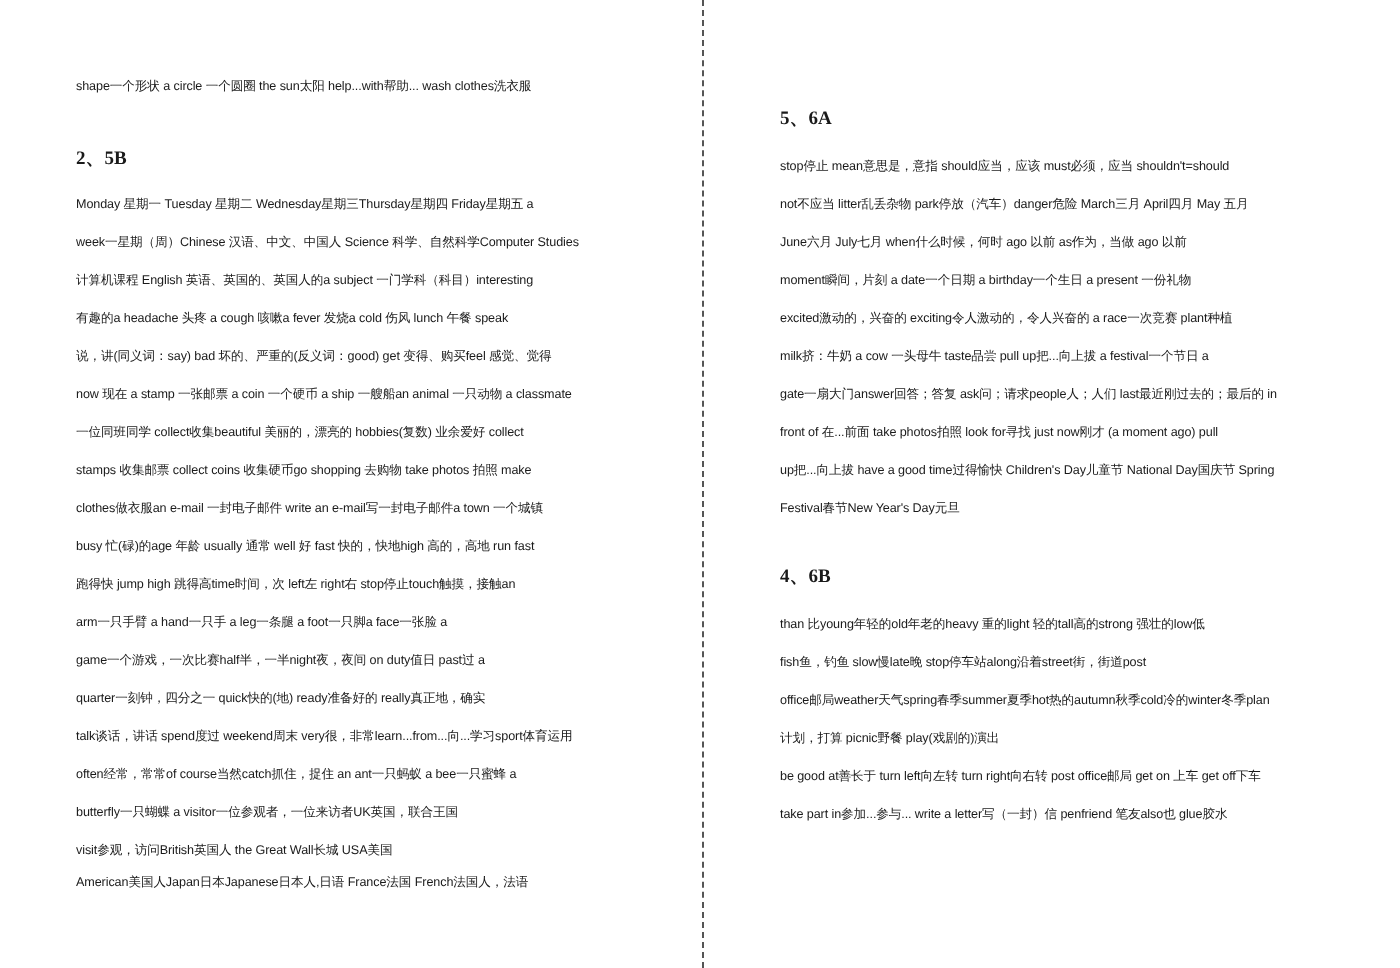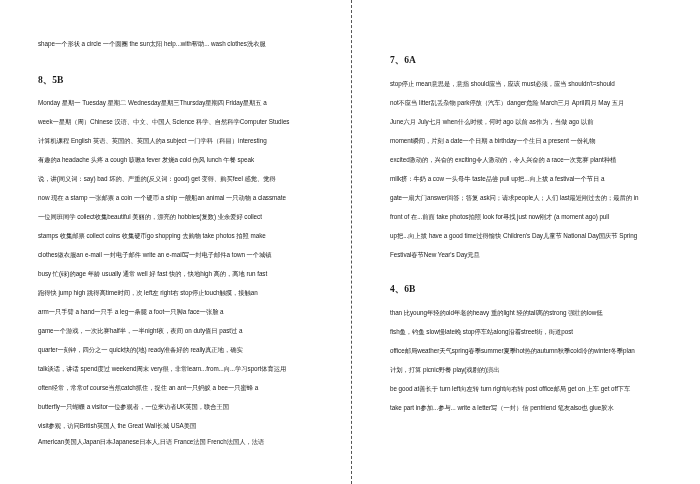--- a/index.html
+++ b/index.html
@@ -21,21 +21,21 @@
   .heading {
     position: absolute; font-family: "Liberation Serif", "DejaVu Serif", serif;
     font-weight: bold; font-size: 9.5px; line-height: 12px; white-space: nowrap;
   }
 </style>
 </head>
 <body>
 
 <div class="page left">
   <div class="line" style="left:38px;top:40px;">shape一个形状 a circle 一个圆圈 the sun太阳 help...with帮助... wash clothes洗衣服</div>
-  <div class="heading" style="left:38px;top:74px;">8、5B</div>
+  <div class="heading" style="left:38px;top:74px;">2、5B</div>
   <div class="line" style="left:38px;top:99px;">Monday 星期一 Tuesday 星期二    Wednesday星期三Thursday星期四   Friday星期五   a</div>
   <div class="line" style="left:38px;top:118px;">week一星期（周）Chinese 汉语、中文、中国人 Science 科学、自然科学Computer Studies</div>
   <div class="line" style="left:38px;top:137px;">计算机课程 English 英语、英国的、英国人的a subject 一门学科（科目）interesting</div>
   <div class="line" style="left:38px;top:156px;">有趣的a headache 头疼    a cough 咳嗽a fever 发烧a cold 伤风    lunch 午餐    speak</div>
   <div class="line" style="left:38px;top:175px;">说，讲(同义词：say) bad 坏的、严重的(反义词：good) get 变得、购买feel 感觉、觉得</div>
   <div class="line" style="left:38px;top:194px;">now 现在 a stamp 一张邮票    a coin 一个硬币 a ship 一艘船an animal 一只动物 a classmate</div>
   <div class="line" style="left:38px;top:213px;">一位同班同学 collect收集beautiful 美丽的，漂亮的    hobbies(复数) 业余爱好 collect</div>
   <div class="line" style="left:38px;top:232px;">stamps 收集邮票    collect coins 收集硬币go shopping 去购物 take photos 拍照    make</div>
   <div class="line" style="left:38px;top:251px;">clothes做衣服an e-mail 一封电子邮件    write an e-mail写一封电子邮件a town 一个城镇</div>
   <div class="line" style="left:38px;top:270px;">busy 忙(碌)的age 年龄 usually 通常 well 好    fast 快的，快地high 高的，高地    run fast</div>
@@ -46,21 +46,21 @@
   <div class="line" style="left:38px;top:365px;">talk谈话，讲话 spend度过 weekend周末 very很，非常learn...from...向...学习sport体育运用</div>
   <div class="line" style="left:38px;top:384px;">often经常，常常of course当然catch抓住，捉住 an ant一只蚂蚁 a bee一只蜜蜂 a</div>
   <div class="line" style="left:38px;top:403px;">butterfly一只蝴蝶 a visitor一位参观者，一位来访者UK英国，联合王国</div>
   <div class="line" style="left:38px;top:422px;">visit参观，访问British英国人 the Great Wall长城 USA美国</div>
   <div class="line" style="left:38px;top:438px;">American美国人Japan日本Japanese日本人,日语 France法国 French法国人，法语</div>
 </div>
 
 <div class="divider"></div>
 
 <div class="page right">
-  <div class="heading" style="left:38px;top:54px;">7、6A</div>
+  <div class="heading" style="left:38px;top:54px;">5、6A</div>
   <div class="line" style="left:38px;top:80px;">stop停止   mean意思是，意指    should应当，应该 must必须，应当    shouldn't=should</div>
   <div class="line" style="left:38px;top:99px;">not不应当     litter乱丢杂物   park停放（汽车）danger危险 March三月 April四月 May 五月</div>
   <div class="line" style="left:38px;top:118px;">June六月 July七月 when什么时候，何时 ago 以前 as作为，当做 ago 以前</div>
   <div class="line" style="left:38px;top:137px;">moment瞬间，片刻 a date一个日期 a birthday一个生日 a present 一份礼物</div>
   <div class="line" style="left:38px;top:156px;">excited激动的，兴奋的    exciting令人激动的，令人兴奋的 a race一次竞赛 plant种植</div>
   <div class="line" style="left:38px;top:175px;">milk挤：牛奶 a cow 一头母牛 taste品尝 pull up把...向上拔 a festival一个节日 a</div>
   <div class="line" style="left:38px;top:194px;">gate一扇大门answer回答；答复 ask问；请求people人；人们 last最近刚过去的；最后的 in</div>
   <div class="line" style="left:38px;top:213px;">front of 在...前面 take photos拍照    look for寻找 just now刚才 (a moment ago)    pull</div>
   <div class="line" style="left:38px;top:232px;">up把...向上拔 have a good time过得愉快 Children's Day儿童节    National Day国庆节    Spring</div>
   <div class="line" style="left:38px;top:251px;">Festival春节New Year's Day元旦</div>

